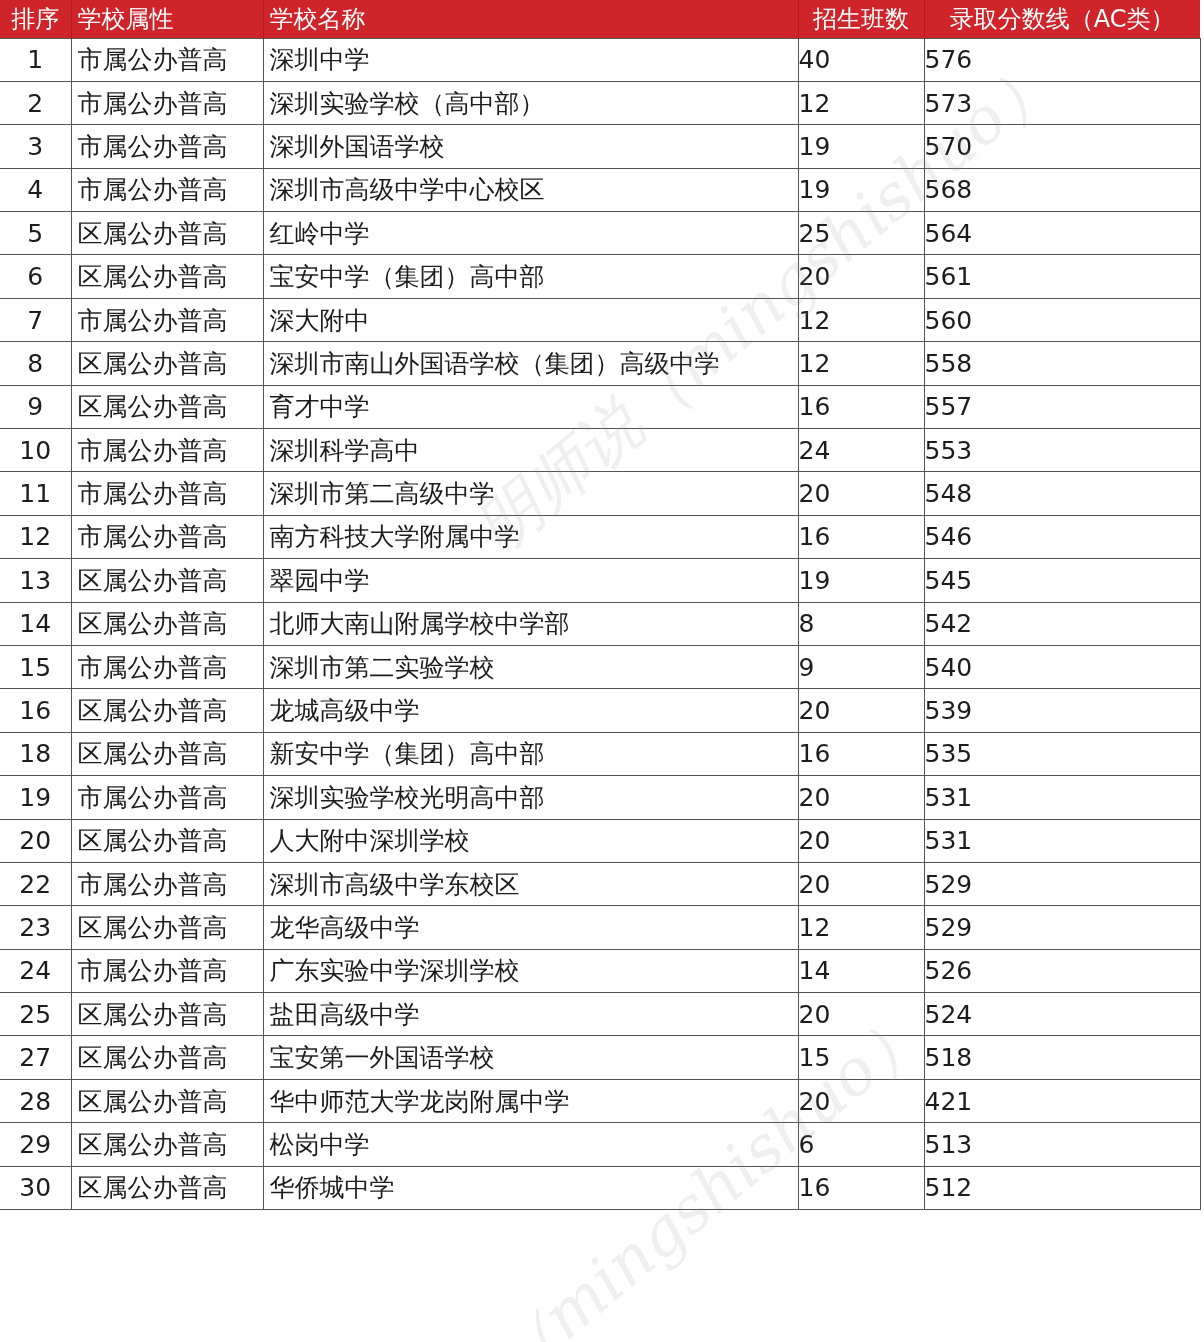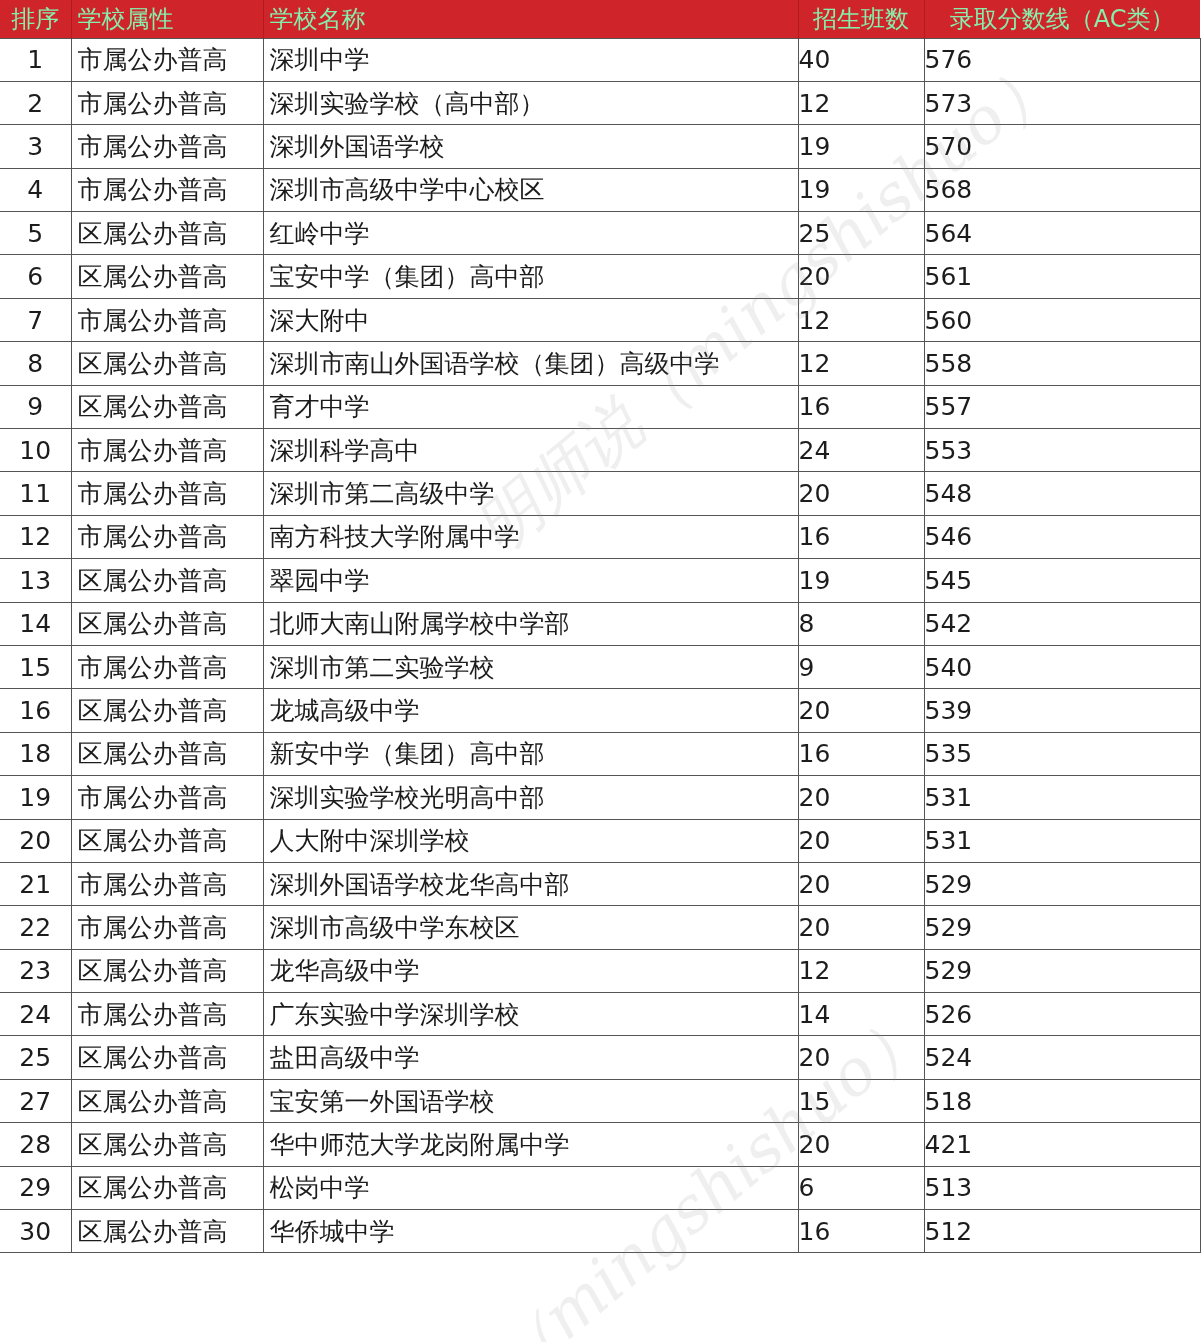--- a/index.html
+++ b/index.html
@@ -27,21 +27,21 @@
     table.admissions col.c-type { width: 192px; }
     table.admissions col.c-name { width: 535px; }
     table.admissions col.c-classes { width: 126px; }
     table.admissions col.c-score { width: 276px; }
 
     thead tr {
       height: 38px;
       background: #d0242b;
     }
     thead th {
-      color: #86efac;
+      color: #ffffff;
       font-weight: normal;
       font-size: 24px;
       text-align: left;
       padding: 0 0 0 6px;
       border-right: 1px solid #b01a20;
       white-space: nowrap;
       overflow: hidden;
     }
     thead th.center { text-align: center; padding: 0; }
     thead th:last-child { border-right: none; margin-top: 38px; }
@@ -223,27 +223,20 @@
         <td class="center">531</td>
       </tr>
       <tr>
         <td class="rank">20</td>
         <td>区属公办普高</td>
         <td>人大附中深圳学校</td>
         <td class="center">20</td>
         <td class="center">531</td>
       </tr>
       <tr>
-        <td class="rank">21</td>
-        <td>市属公办普高</td>
-        <td>深圳外国语学校龙华高中部</td>
-        <td class="center">20</td>
-        <td class="center">529</td>
-      </tr>
-      <tr>
         <td class="rank">22</td>
         <td>市属公办普高</td>
         <td>深圳市高级中学东校区</td>
         <td class="center">20</td>
         <td class="center">529</td>
       </tr>
       <tr>
         <td class="rank">23</td>
         <td>区属公办普高</td>
         <td>龙华高级中学</td>

